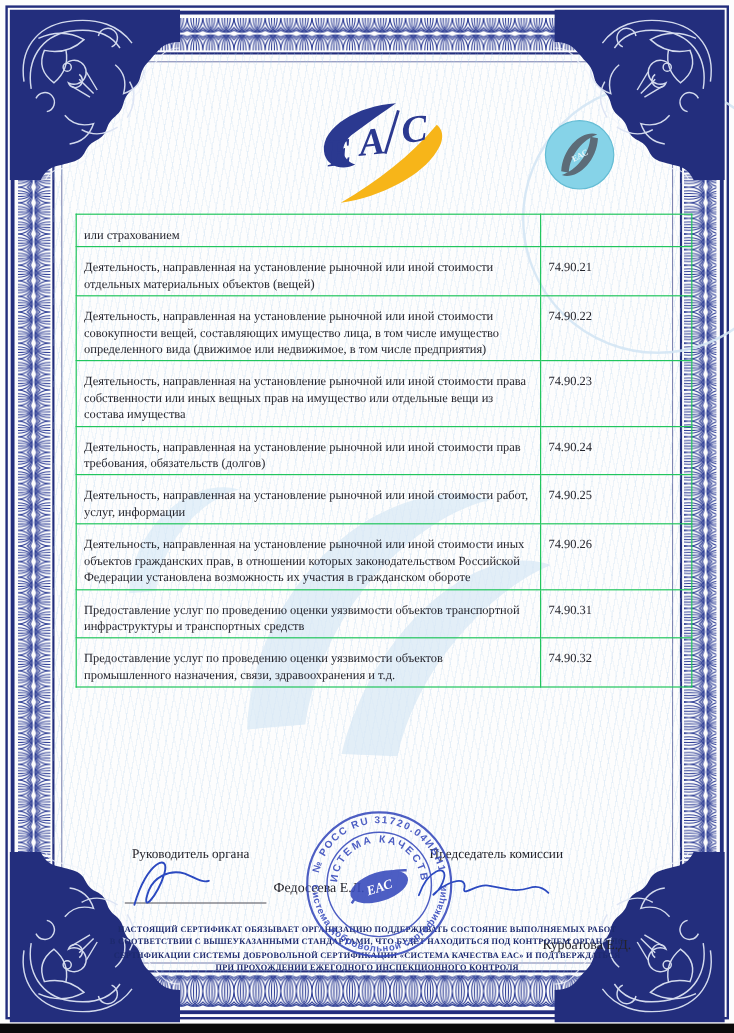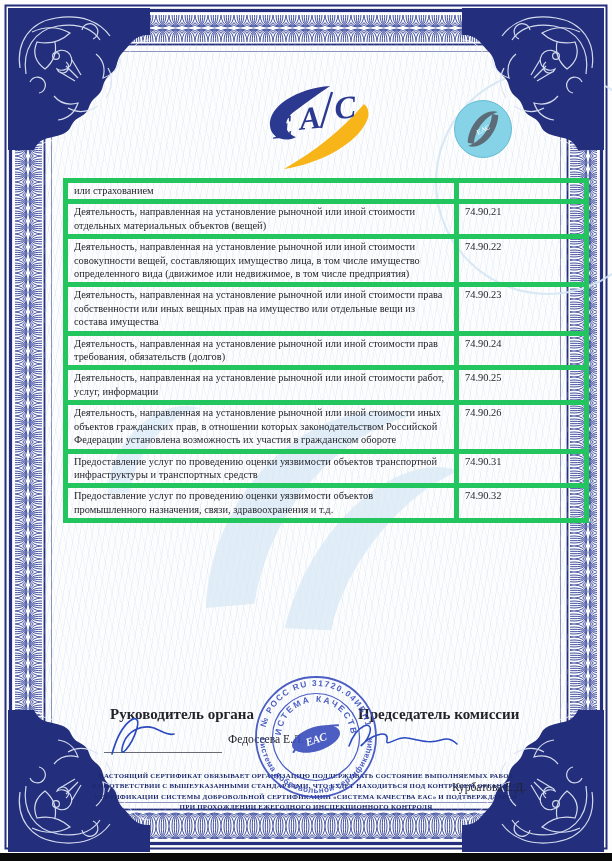--- a/index.html
+++ b/index.html
@@ -24,28 +24,28 @@
 
   .eac-logo{position:absolute;left:258px;top:84px;width:122px;height:88px;}
   .sticker{position:absolute;left:452px;top:98px;width:62px;height:62px;}
 
   table.okved{
     position:absolute;left:63px;top:178px;width:487px;
     border-collapse:collapse;table-layout:fixed;
     font-size:10.4px;line-height:13.4px;color:#26262e;
   }
   table.okved td{
-    border:5px solid #22c55e;vertical-align:top;
-    padding:1px 6px 2px 6px;
+    border:1px solid #22c55e;vertical-align:top;
+    padding:11px 6px 2px 6px;
     font-family:Liberation Serif, serif;
   }
   table.okved td.act{width:374px;}
   table.okved td.code{width:113px;}
 
-  .sig-title{position:absolute;font-size:15px;color:#23232b;white-space:nowrap;font-weight:bold;}
+  .sig-title{position:absolute;font-size:11px;color:#23232b;white-space:nowrap;}
   .sig-name{position:absolute;font-size:11.6px;color:#23232b;white-space:nowrap;}
   .sig-line{position:absolute;border-bottom:1px solid #6a6a72;}
   .sig-svg{position:absolute;z-index:3;}
   .stamp-svg{position:absolute;left:246px;top:667px;z-index:5;}
 
   .footer{
     position:absolute;left:50%;top:771px;transform:translateX(-50%);
     width:480px;text-align:center;z-index:2;
     color:#1d2a6e;font-weight:bold;font-size:6.9px;line-height:10.3px;
     letter-spacing:.25px;

